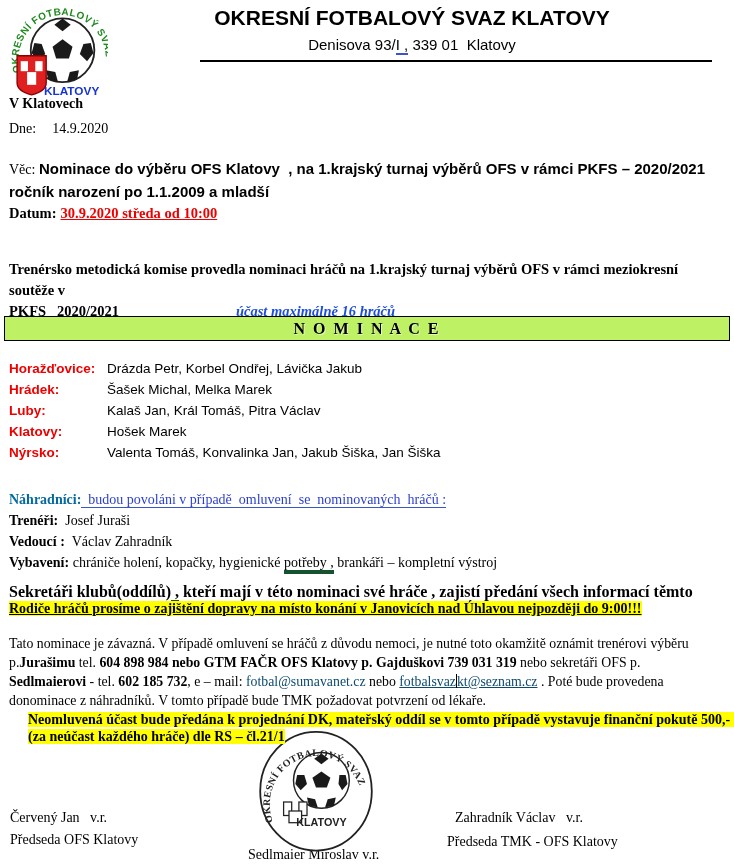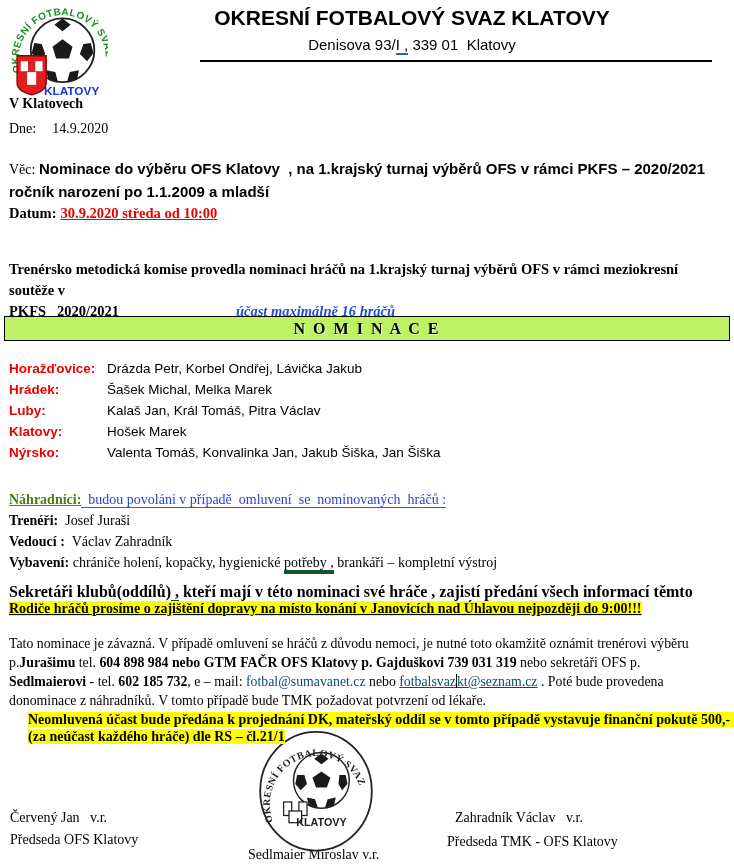--- a/index.html
+++ b/index.html
@@ -33,21 +33,21 @@
   .banner{left:4px;right:4px;top:316px;height:23px;background:#bef264;border:1px solid #000;
           display:flex;align-items:center;justify-content:center;}
   .banner .txt{font-size:16px;font-weight:bold;letter-spacing:2px;
                text-shadow:1px 1px 0 rgba(255,255,255,.55);}
 
   .nomlist{left:9px;top:358px;width:710px;font-family:"Liberation Sans",sans-serif;font-size:13.5px;}
   .nomlist .row{display:flex;height:21px;align-items:center;}
   .nomlist .club{width:98px;color:#ee0000;font-weight:bold;flex:none;}
 
   .subs-line{left:9px;top:492px;font-size:14px;}
-  .subs-line .lbl{color:#4d7c0f;font-weight:bold;text-decoration:underline;}
+  .subs-line .lbl{color:#0369a1;font-weight:bold;}
   .subs-line .txt{color:#2a3fd0;border-bottom:1px solid #3a55c4;}
 
   .coach-line{left:9px;top:513px;font-size:14px;}
   .lead-line{left:9px;top:534px;font-size:14px;}
   .equip-line{left:9px;top:555px;font-size:14px;}
   .rev-mark{border-bottom:4px solid #14532d;}
 
   .secr-line{left:9px;top:583px;width:712px;font-size:16px;font-weight:bold;line-height:17px;}
   .parents-line{left:9px;top:600px;width:712px;font-size:14px;font-weight:bold;line-height:17px;}
   .parents-line .txt{background:#ffff00;text-decoration:underline;}

